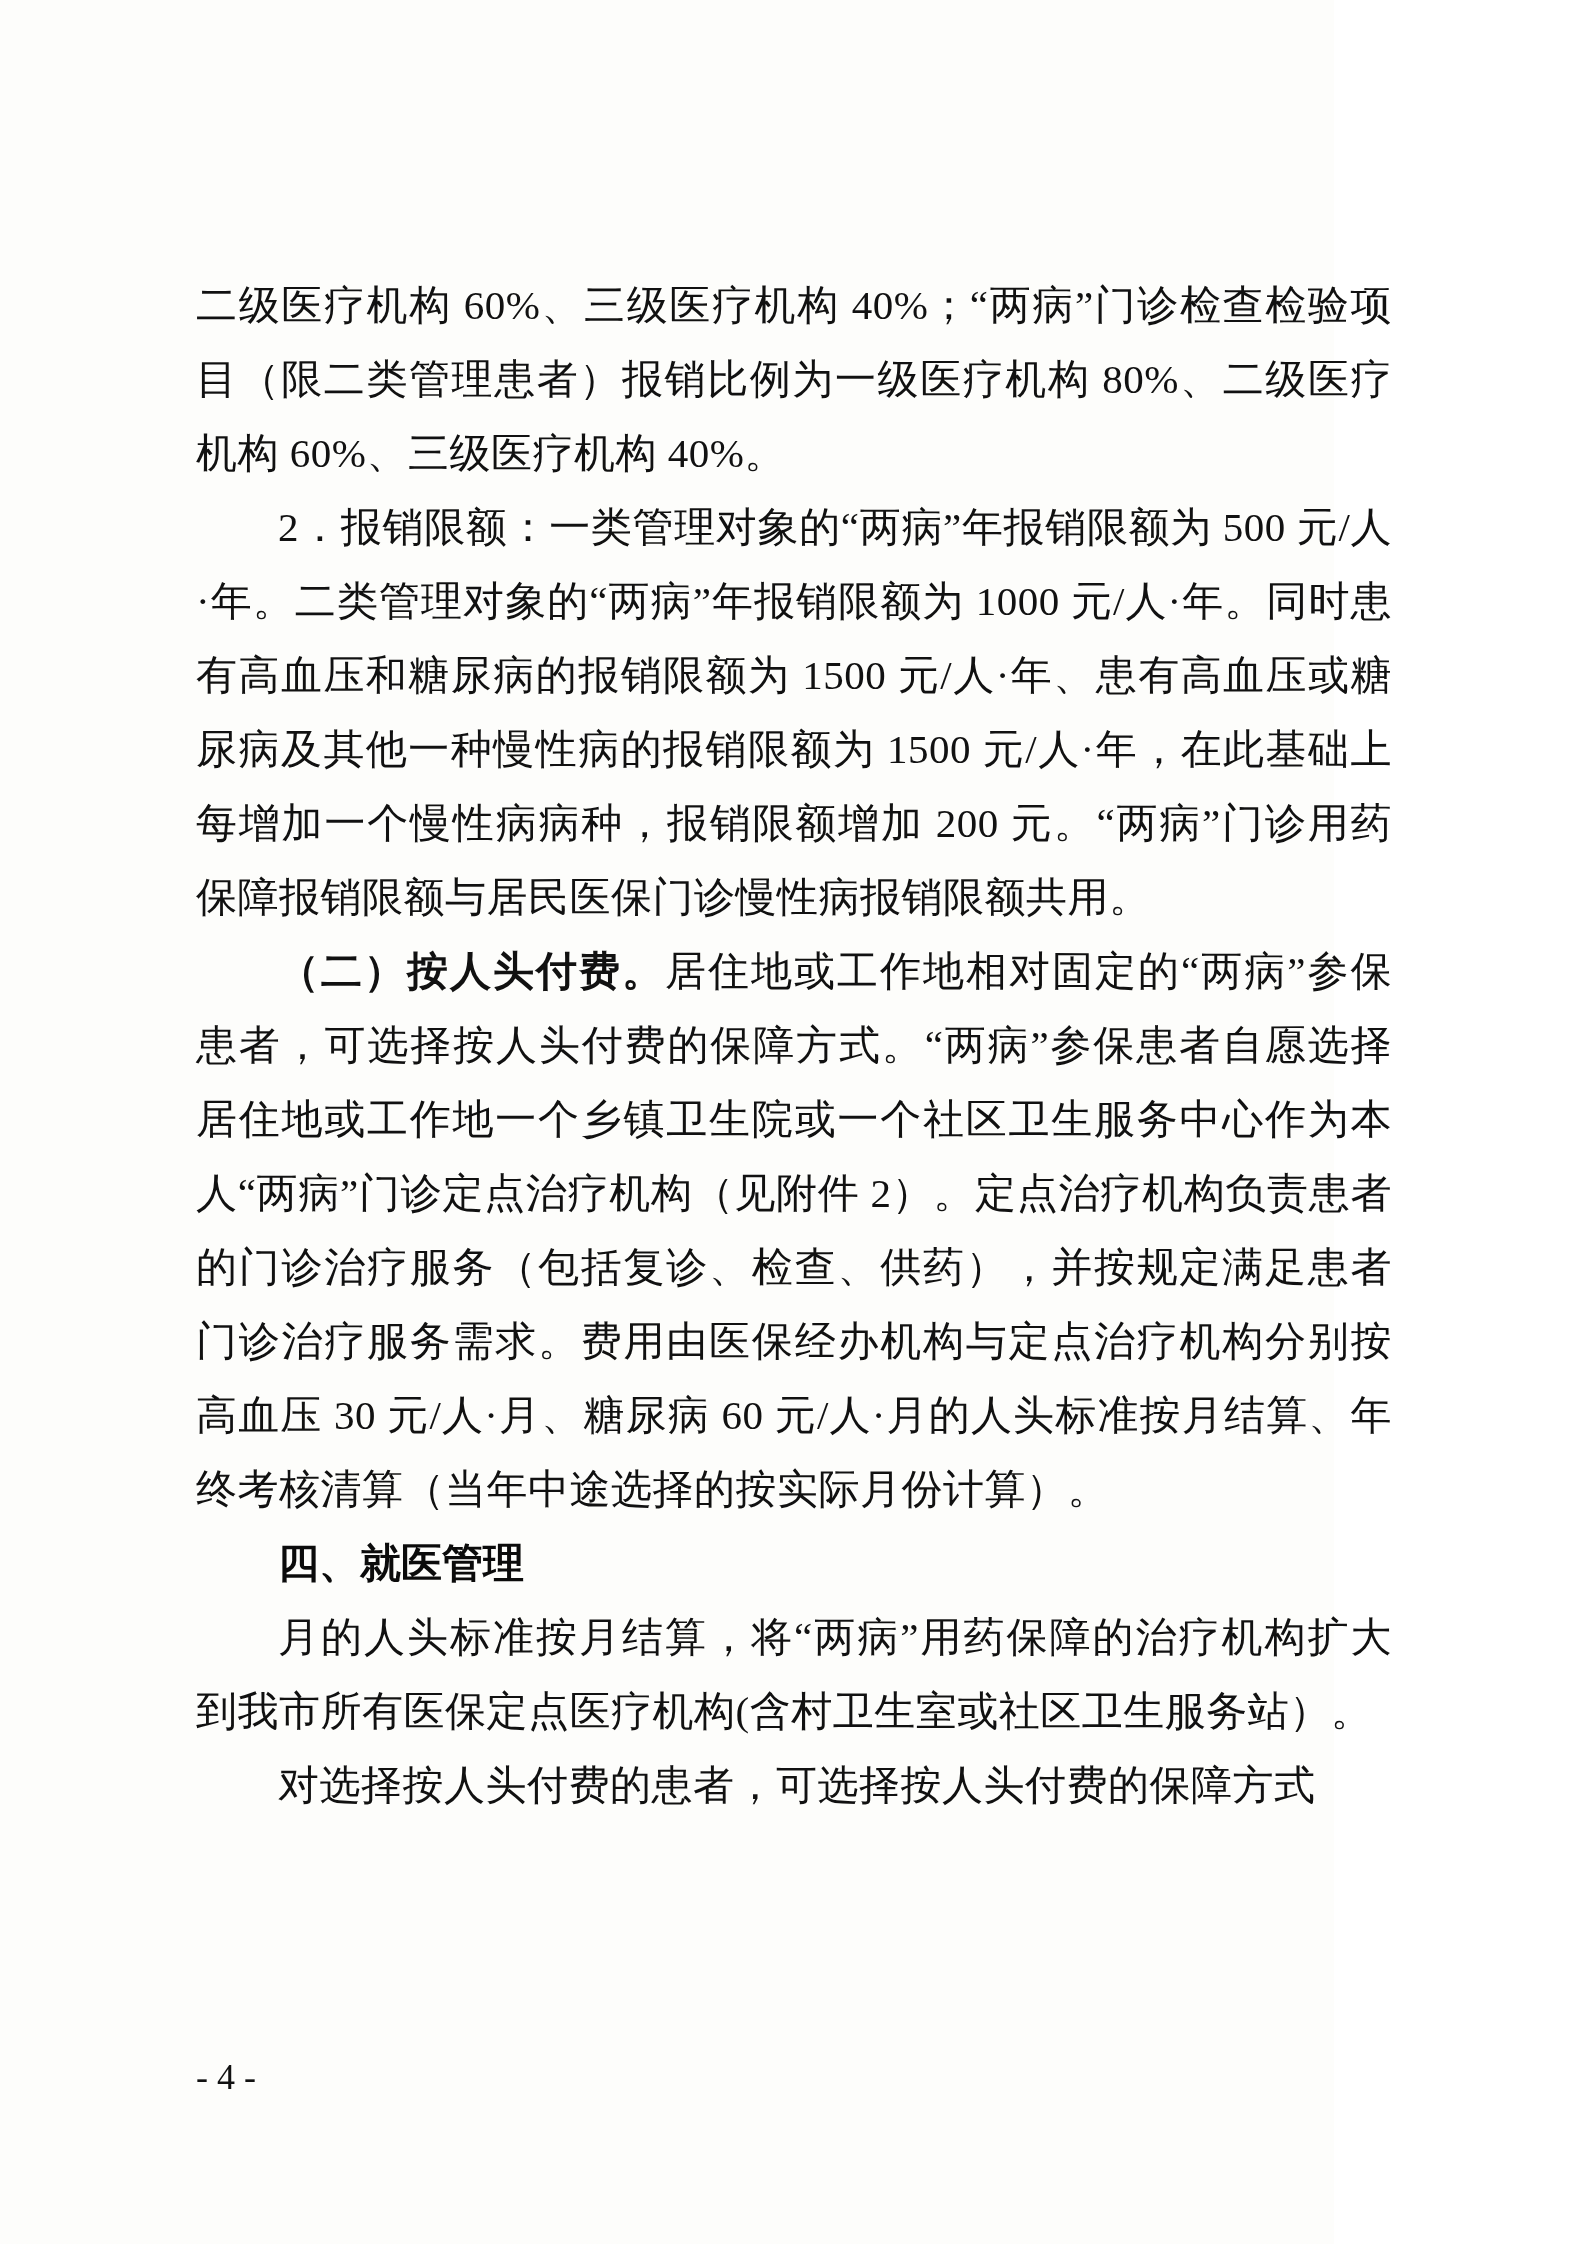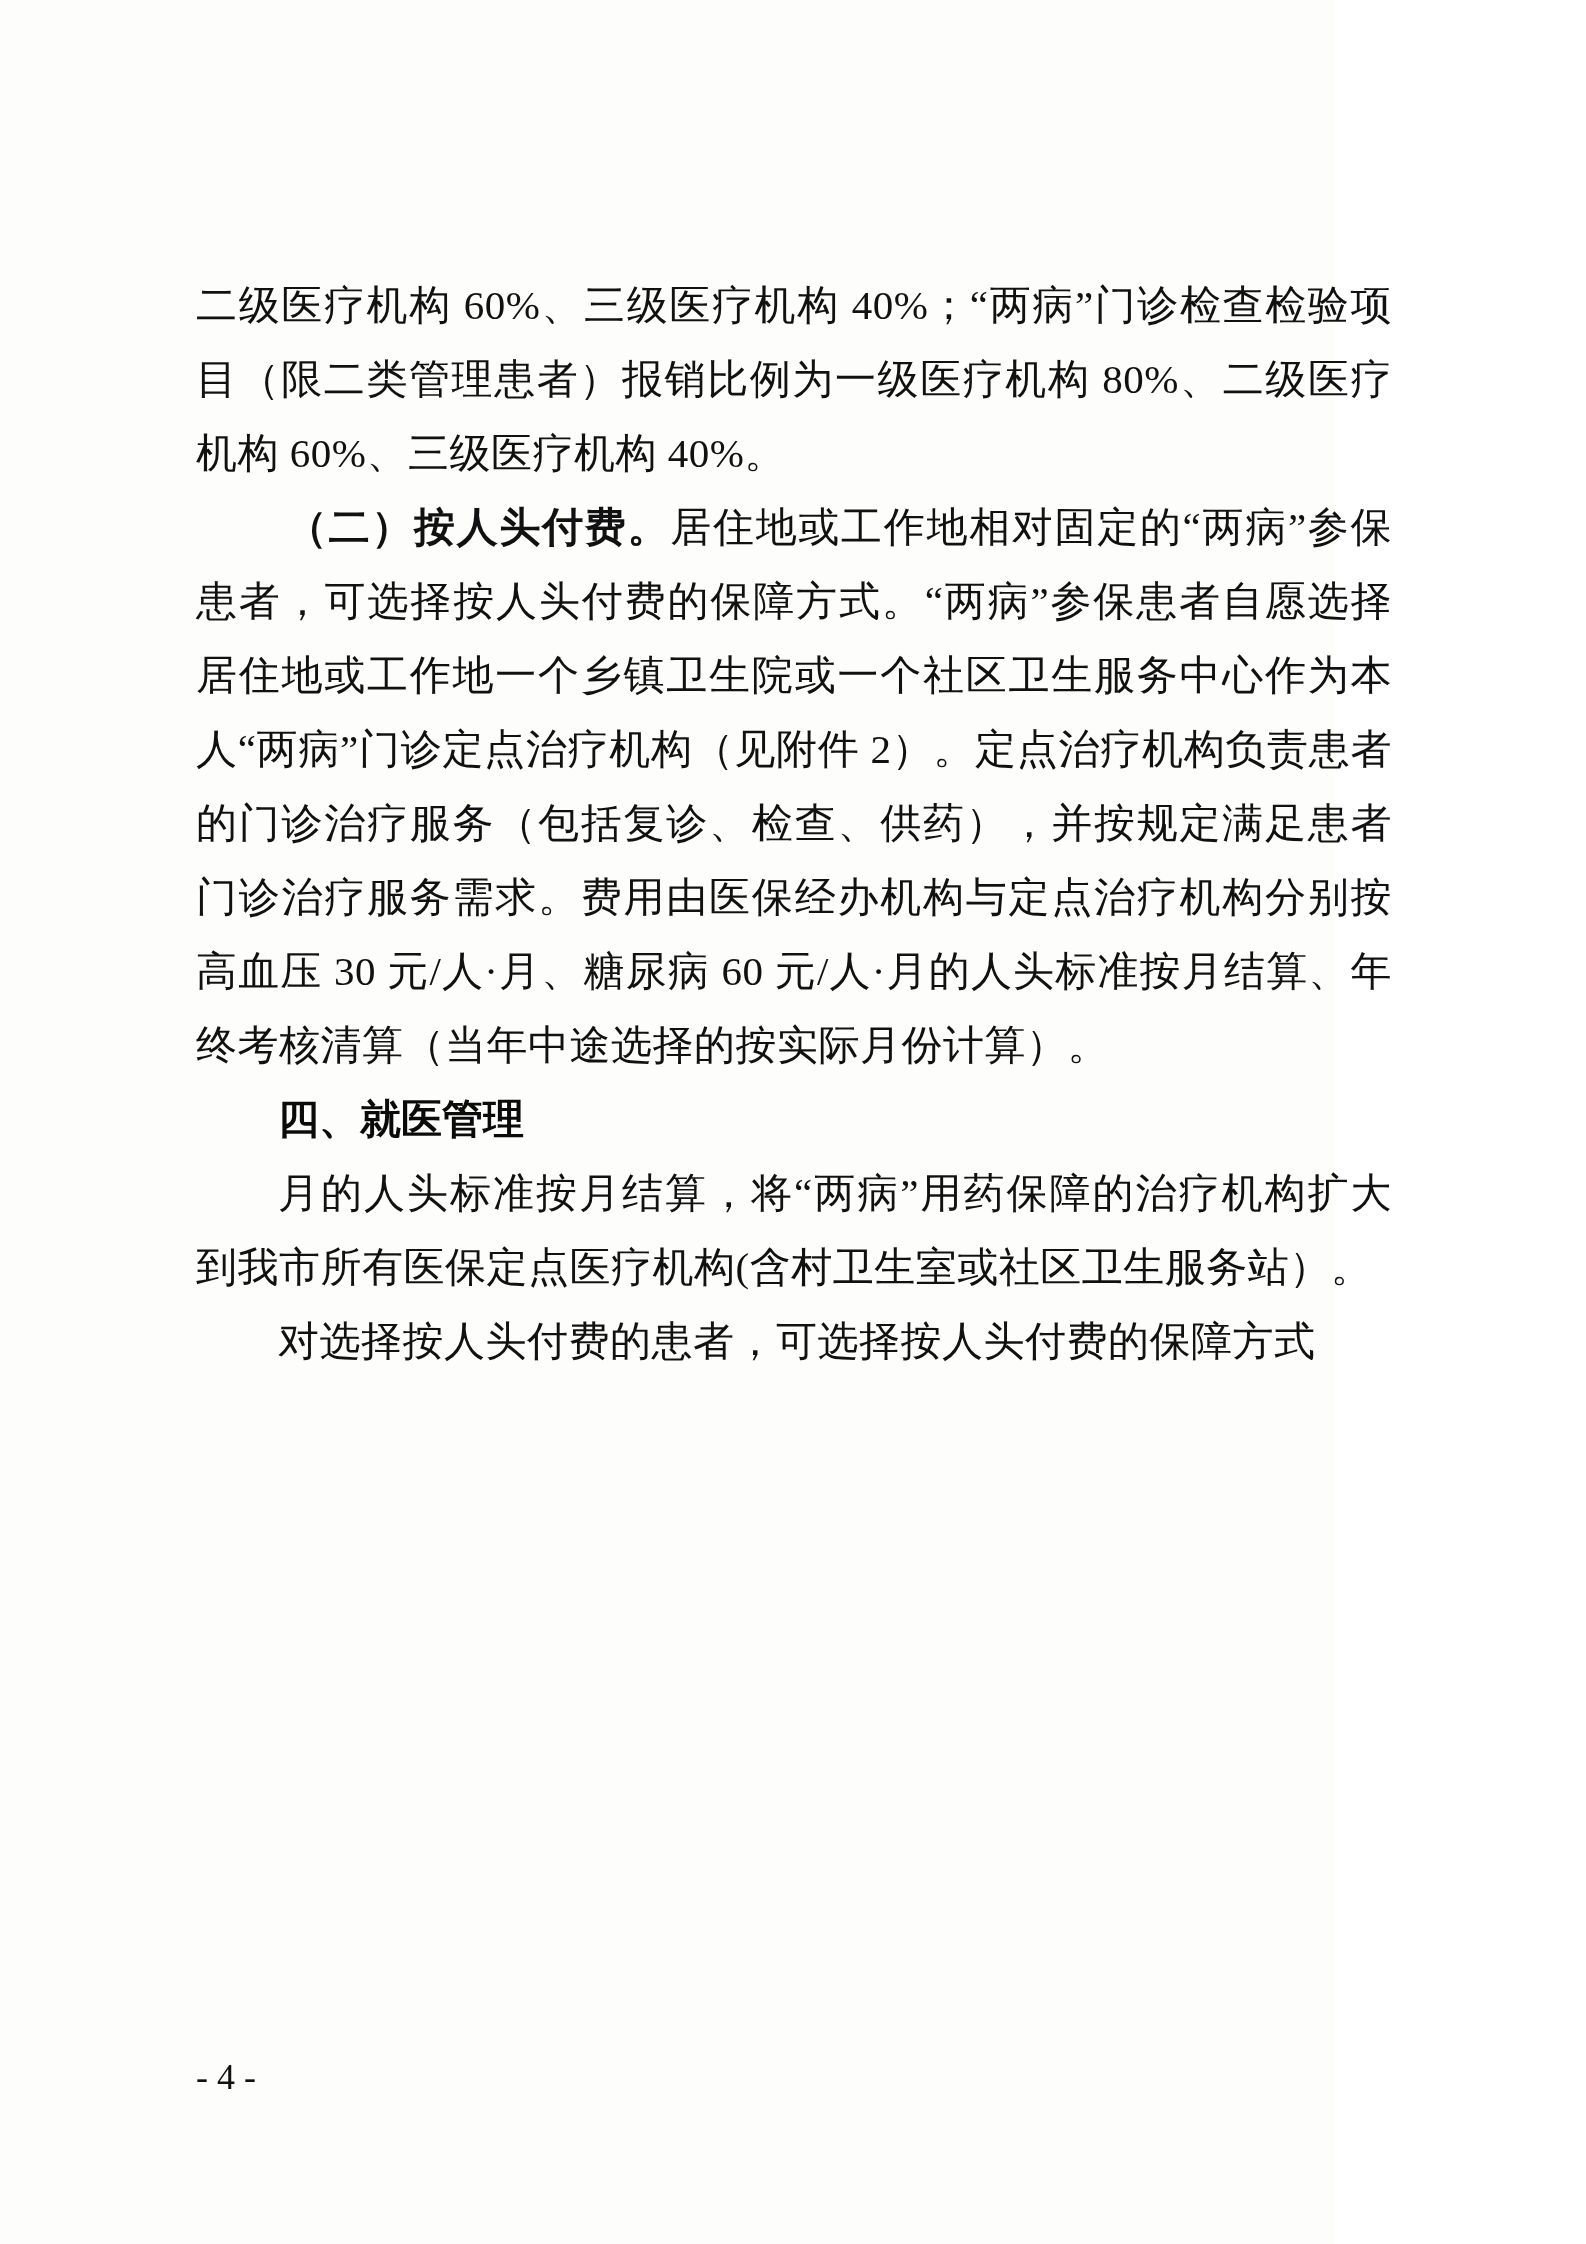--- a/index.html
+++ b/index.html
@@ -46,40 +46,40 @@
     line-height: 74px;
     font-family: Liberation Sans, sans-serif;
     font-weight: 700;
     text-indent: 82px;
     margin: 0;
     color: #0b0b0b;
   }
   .bold-inline {
     font-family: Liberation Sans, sans-serif;
     font-weight: 700;
-    margin-left: 8px;
   }
   .footer {
     position: absolute;
     left: 196px;
     top: 2055px;
     width: 1196px;
     font-size: 36px;
     line-height: 44px;
     color: #111111;
   }
 </style>
 </head>
 <body>
 
 <div class="page">
   <div class="content">
 
     <p class="para">二级医疗机构 60%、三级医疗机构 40%；“两病”门诊检查检验项目（限二类管理患者）报销比例为一级医疗机构 80%、二级医疗机构 60%、三级医疗机构 40%。</p>
 
+    <p class="para indent">2．报销限额：一类管理对象的“两病”年报销限额为 500 元/人·年。二类管理对象的“两病”年报销限额为 1000 元/人·年。同时患有高血压和糖尿病的报销限额为 1500 元/人·年、患有高血压或糖尿病及其他一种慢性病的报销限额为 1500 元/人·年，在此基础上每增加一个慢性病病种，报销限额增加 200 元。“两病”门诊用药保障报销限额与居民医保门诊慢性病报销限额共用。</p>
 
     <p class="para indent"><span class="bold-inline">（二）按人头付费。</span><span>居住地或工作地相对固定的“两病”参保患者，可选择按人头付费的保障方式。“两病”参保患者自愿选择居住地或工作地一个乡镇卫生院或一个社区卫生服务中心作为本人“两病”门诊定点治疗机构（见附件 2）。定点治疗机构负责患者的门诊治疗服务（包括复诊、检查、供药），并按规定满足患者门诊治疗服务需求。费用由医保经办机构与定点治疗机构分别按高血压 30 元/人·月、糖尿病 60 元/人·月的人头标准按月结算、年终考核清算（当年中途选择的按实际月份计算）。</span></p>
 
     <p class="heading">四、就医管理</p>
 
     <p class="para indent">月的人头标准按月结算，将“两病”用药保障的治疗机构扩大到我市所有医保定点医疗机构(含村卫生室或社区卫生服务站）。</p>
 
     <p class="para indent">对选择按人头付费的患者，可选择按人头付费的保障方式</p>
 
   </div>

